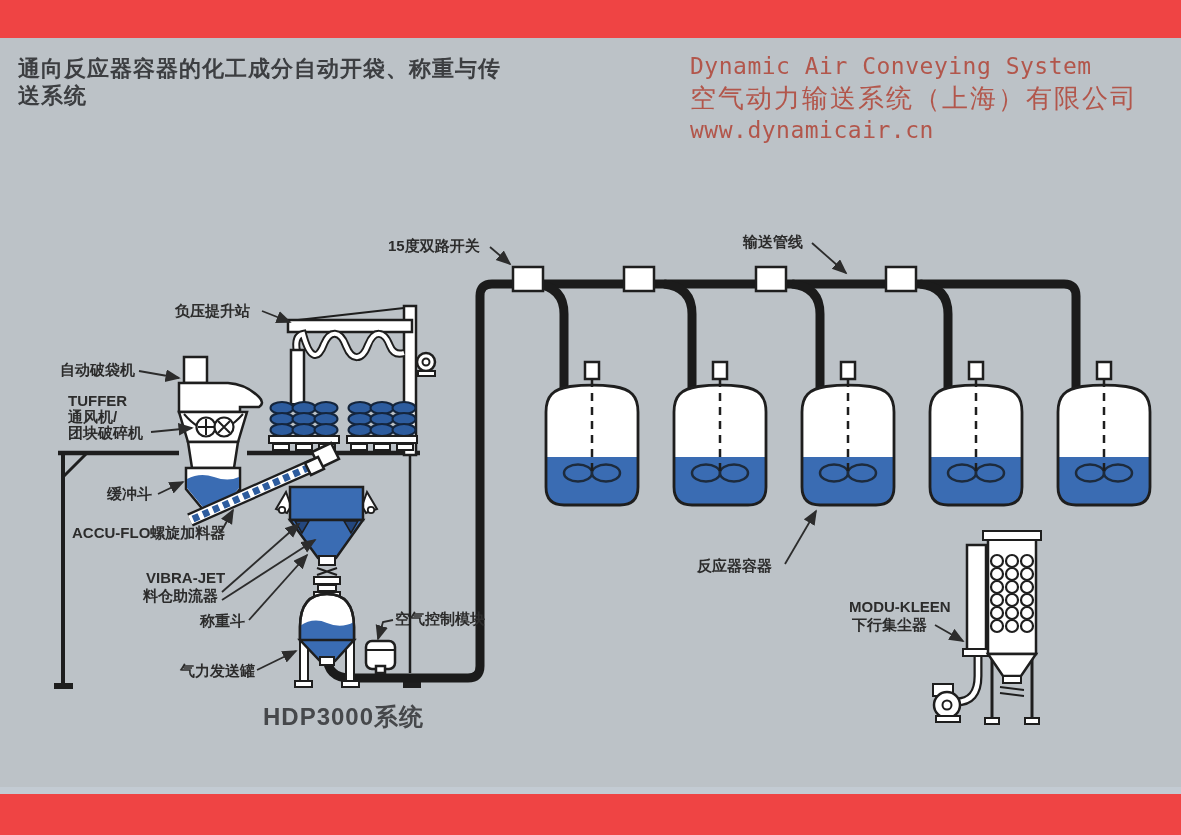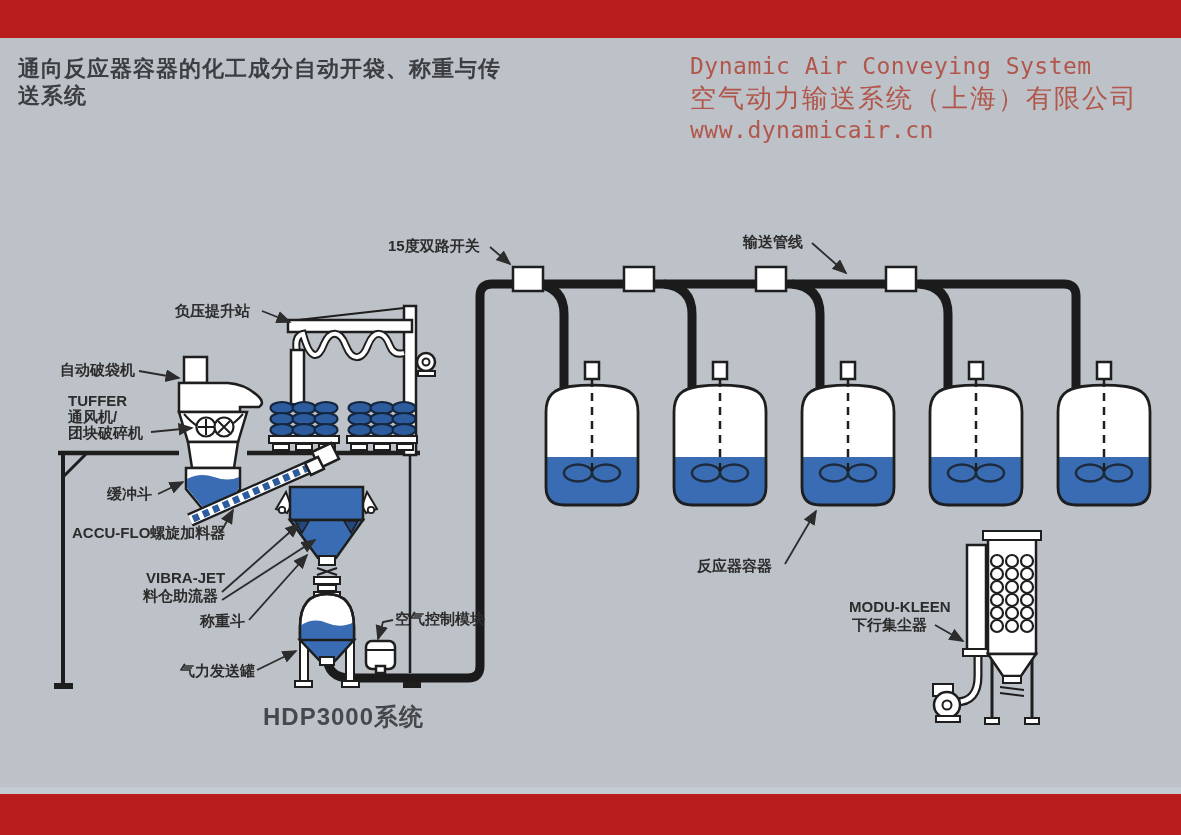--- a/index.html
+++ b/index.html
@@ -1,16 +1,16 @@
 <!DOCTYPE html>
 <html><head>
 <meta charset="utf-8">
 <style>
   html,body{margin:0;padding:0;background:#ffffff;}
-  .page{position:relative;width:1181px;height:835px;background:#b91c1c;overflow:hidden;
+  .page{position:relative;width:1181px;height:835px;background:#ef4444;overflow:hidden;
         font-family:"Liberation Sans",sans-serif;}
   svg{position:absolute;left:0;top:0;}
   .lbl{font:bold 15px "Liberation Sans",sans-serif;fill:#2c2c2c;}
   .title{font:bold 22px "Liberation Sans",sans-serif;fill:#3c3e41;letter-spacing:1px;}
   .red-en{font:23px "DejaVu Sans Mono",monospace;fill:#b2564b;letter-spacing:.5px;}
   .red-cn{font:26px "DejaVu Sans Mono",monospace;fill:#b2564b;letter-spacing:2px;}
   .hdp{font:bold 24px "Liberation Sans",sans-serif;fill:#46484b;letter-spacing:1px;}
   .ld{stroke:#2c2c2c;stroke-width:1.8;fill:none;marker-end:url(#ah);}
   .outl{stroke:#1e1e1e;fill:#ffffff;}
   .pipe{stroke:#1b1b1b;fill:none;stroke-width:9;}

